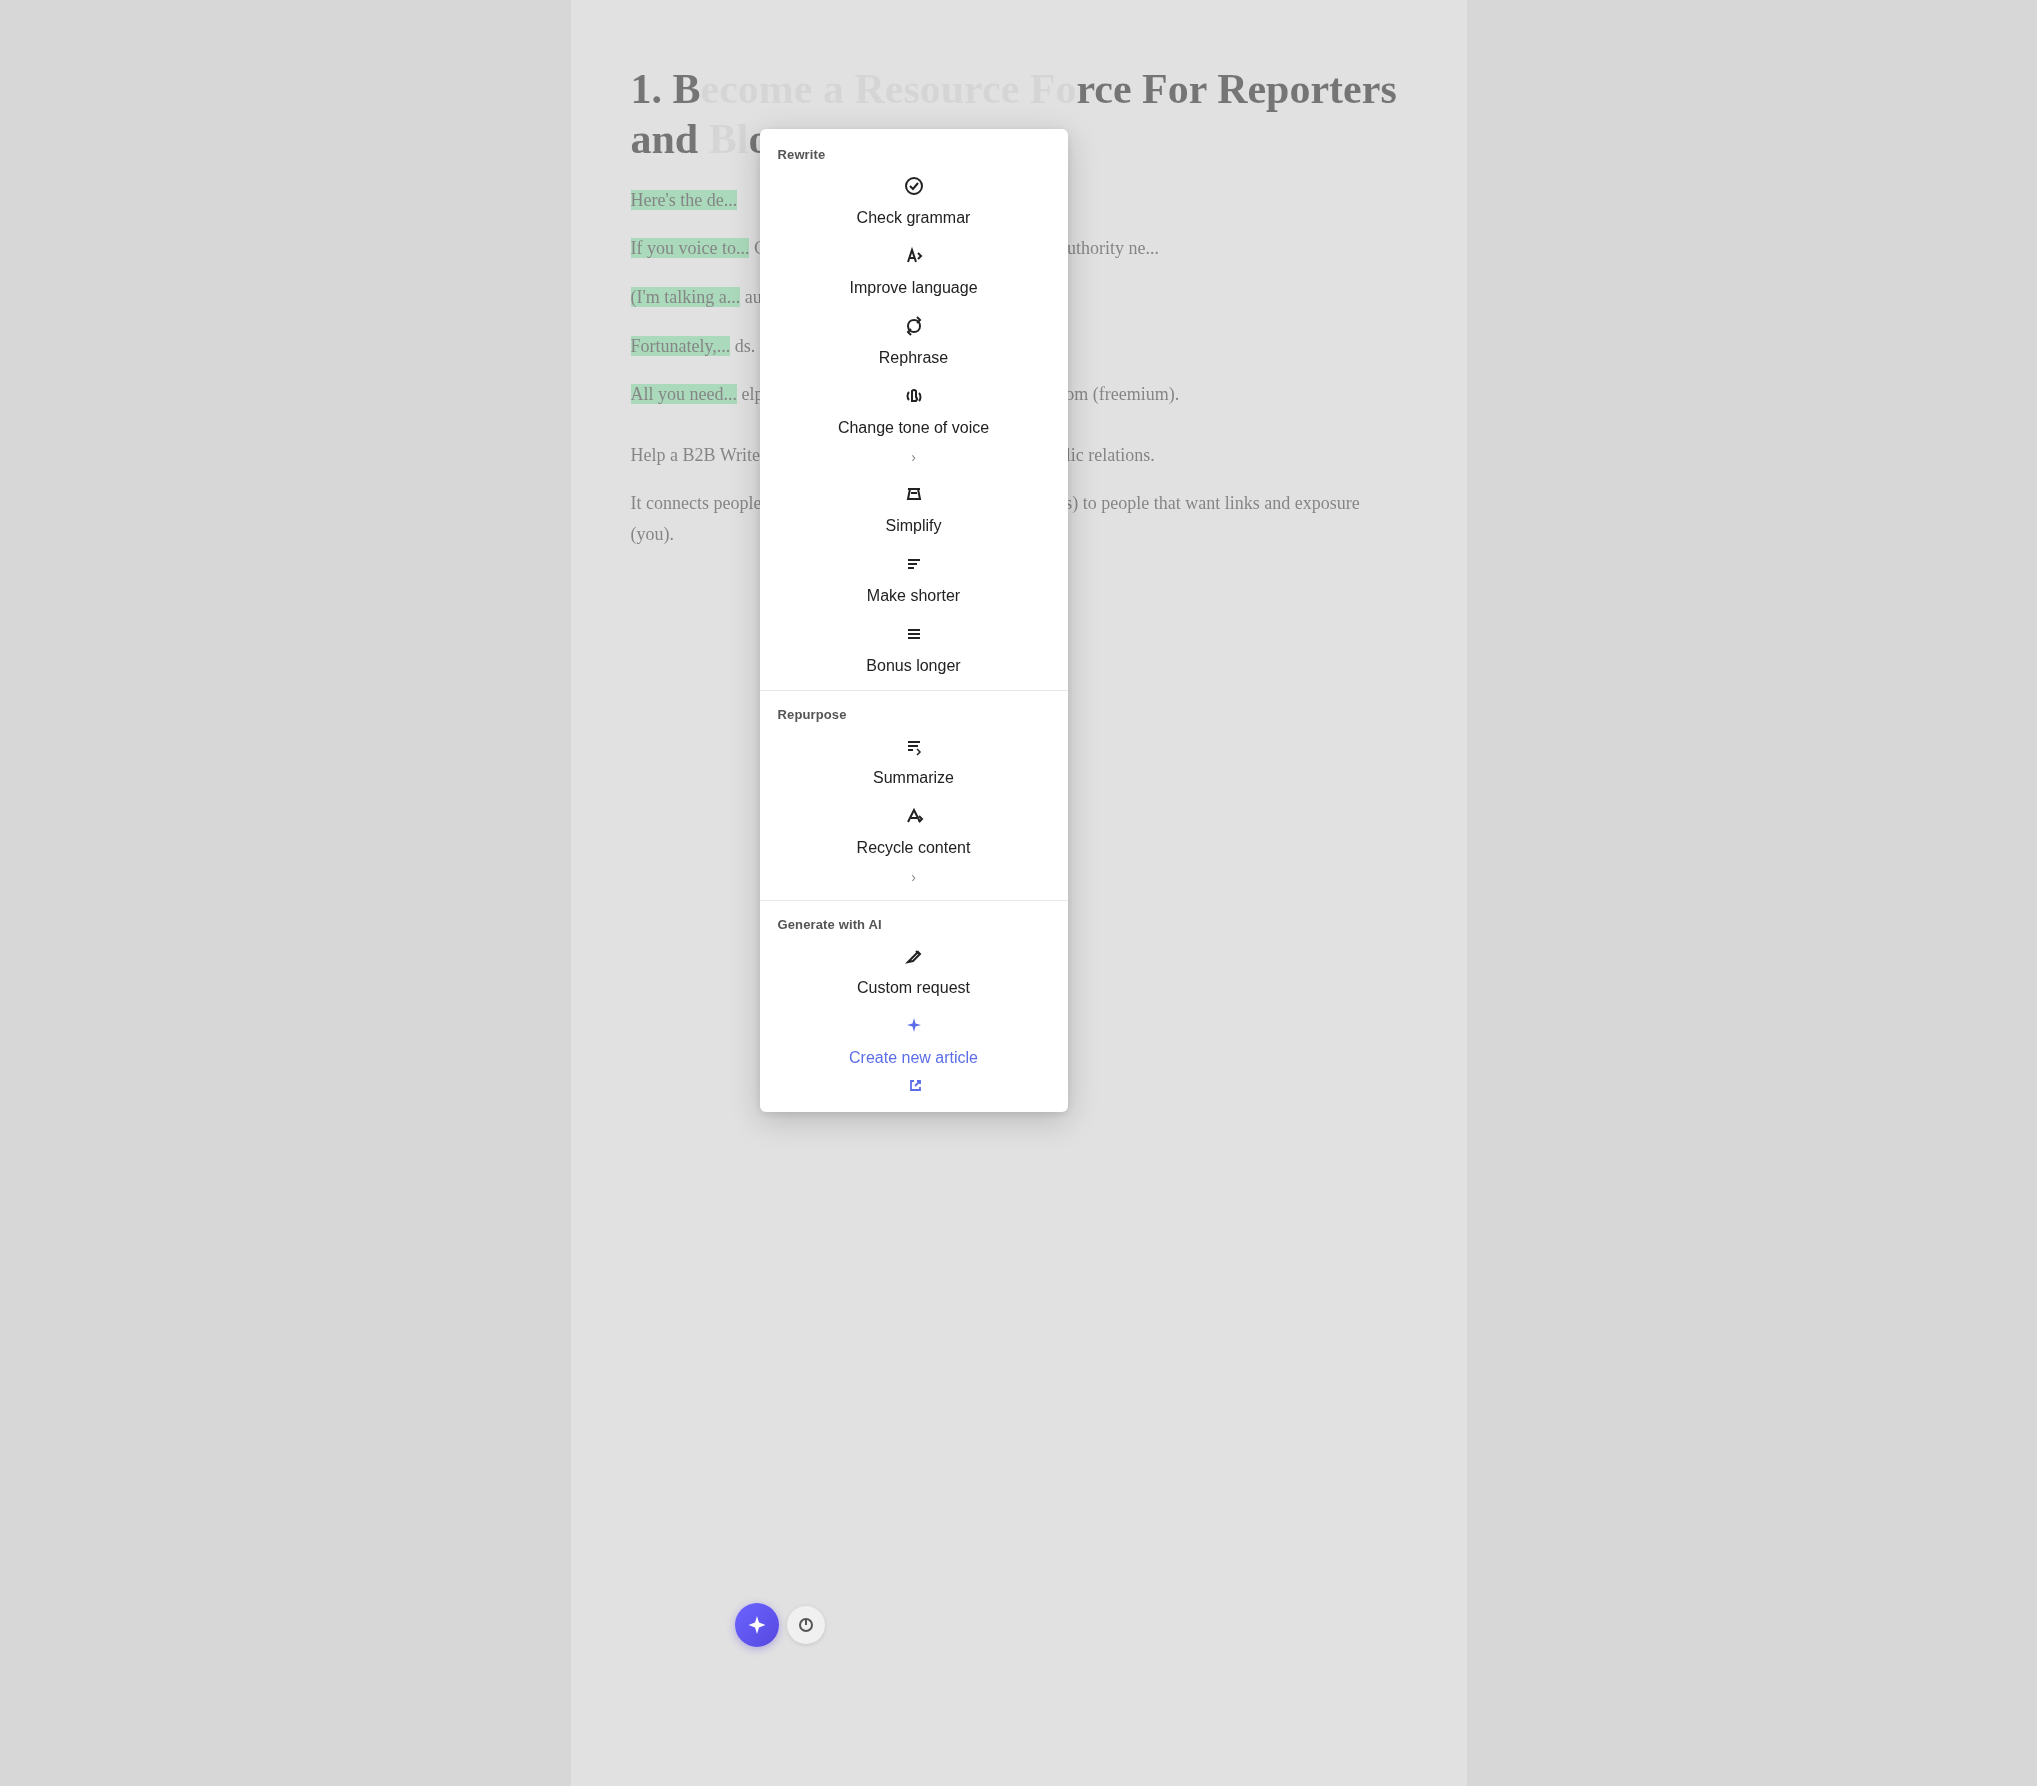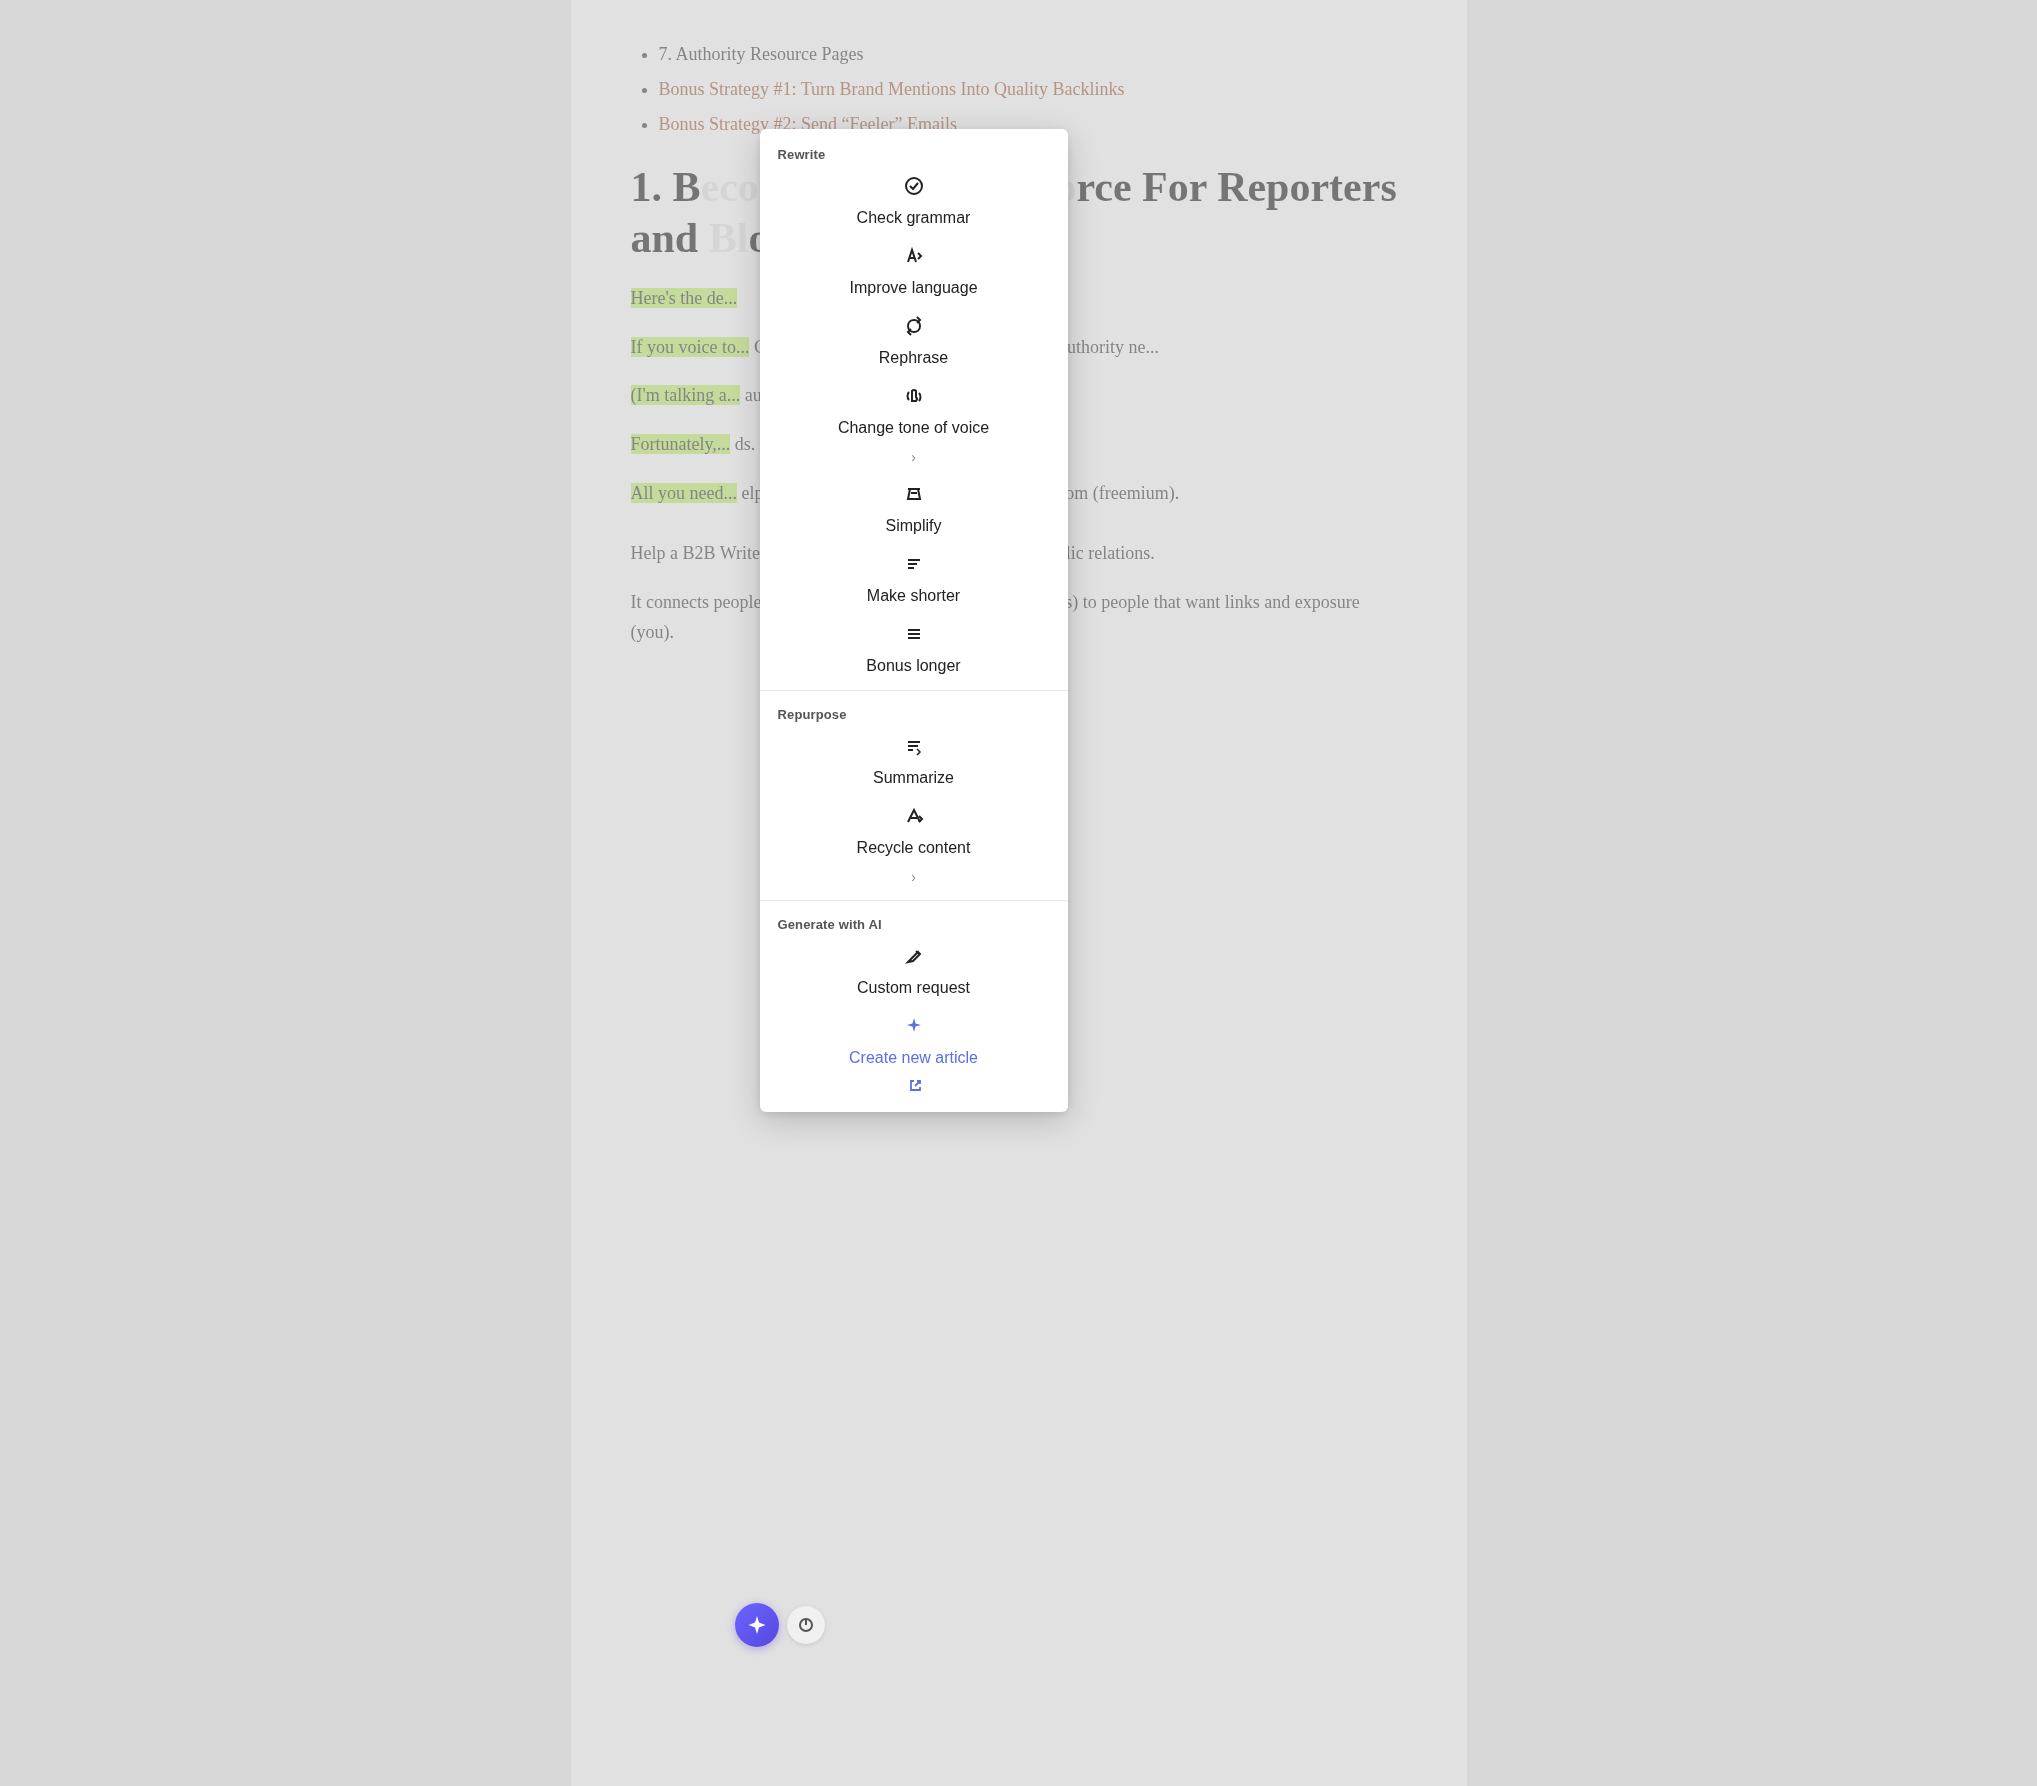--- a/index.html
+++ b/index.html
@@ -48,21 +48,21 @@
 
     .heading-1 {
       font-size: 42px;
       font-weight: 900;
       color: #111;
       line-height: 1.2;
       margin: 24px 0 20px;
     }
 
     .highlighted-text {
-      background: #bef264;
+      background: #86efac;
       display: inline;
     }
 
     .paragraph {
       font-size: 18px;
       line-height: 1.7;
       color: #333;
       margin-bottom: 18px;
     }
 
@@ -193,31 +193,20 @@
       margin-left: 4px;
     }
   </style>
 </head>
 <body>
 
 <div class="page-overlay"></div>
 
 <div class="page-content">
 
-  <ul class="bullet-list">
-    <li>
-      <span>7. Authority Resource Pages</span>
-    </li>
-    <li>
-      <a href="#">Bonus Strategy #1: Turn Brand Mentions Into Quality Backlinks</a>
-    </li>
-    <li>
-      <a href="#">Bonus Strategy #2: Send “Feeler” Emails</a>
-    </li>
-  </ul>
 
   <h1 class="heading-1">
     1. B<span style="opacity:0.1">ecome a Resource Fo</span>rce For Reporters and <span style="opacity:0.1">Bl</span>oggers
   </h1>
 
   <p class="paragraph">
     <span class="highlighted-text">Here's the de...</span>
   </p>
 
   <p class="paragraph">

